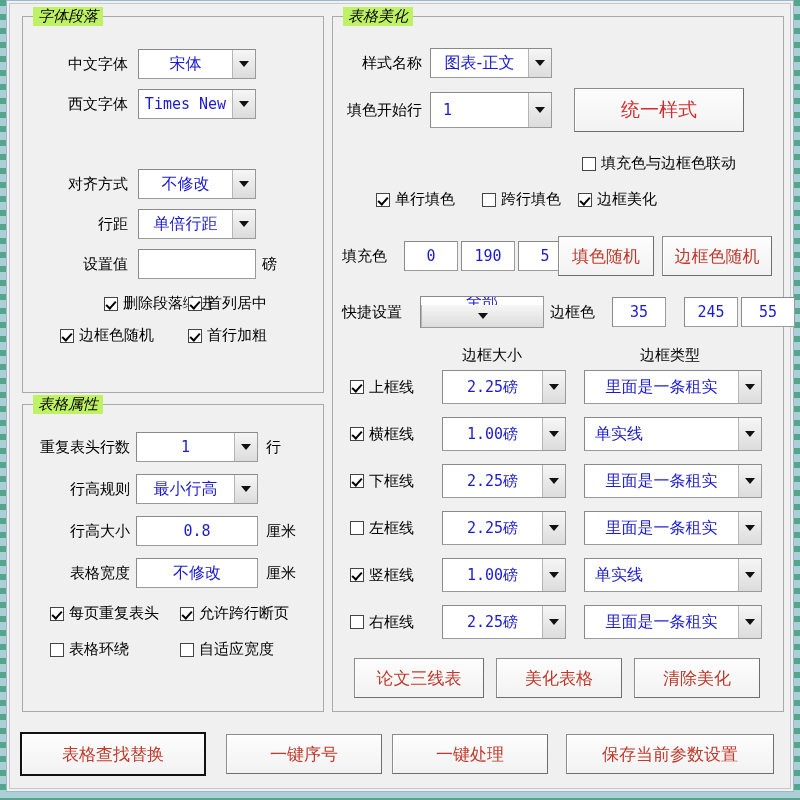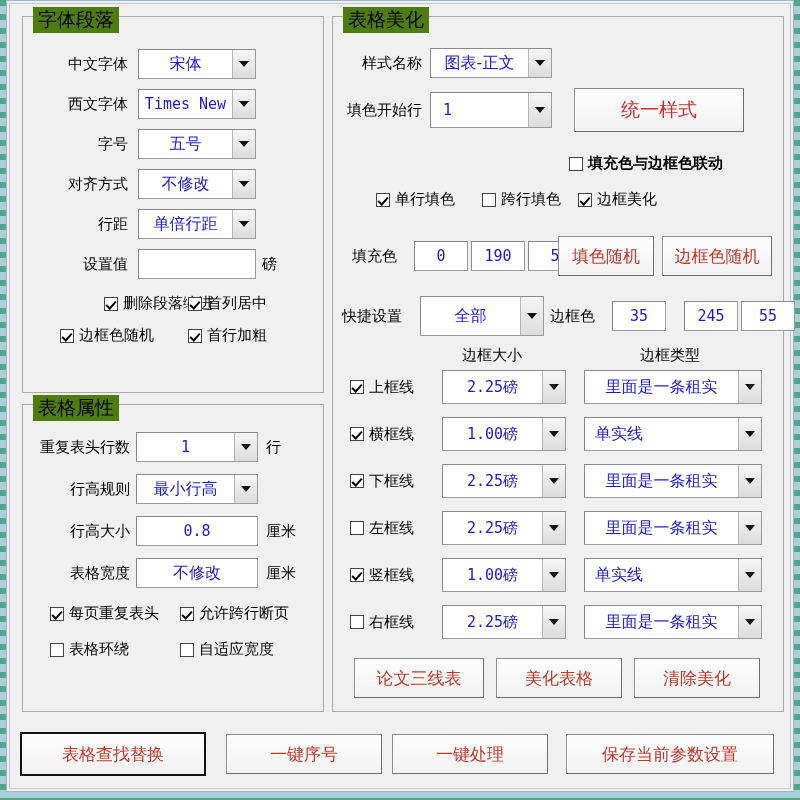--- a/index.html
+++ b/index.html
@@ -29,22 +29,22 @@
     position:absolute;right:0;top:0;width:50px;height:34px;
     display:flex;align-items:center;justify-content:center;
     color:#fff;font-size:19px;line-height:1;cursor:pointer;
   }
   .client{flex:1 1 auto;position:relative;background:#f0f0f0;
           border:1px solid #c8c8c8;margin:2px;box-sizing:border-box;}
 
   
   .group{position:absolute;border:1px solid #a9a9a9;background:transparent;}
   .group>.legend{
-    position:absolute;top:-10px;left:10px;background:#4d7c0f;
-    padding:0 5px;font-size:19px;color:#000;white-space:nowrap;
+    position:absolute;top:-10px;left:10px;background:#bef264;
+    padding:0 5px;font-size:15px;color:#000;white-space:nowrap;font-style:italic;
   }
 
   .row{position:absolute;display:flex;align-items:center;}
   .lbl{font-size:15px;color:#000;white-space:nowrap;}
   .lbl-r{text-align:right;}
 
   
   .combo{
     display:flex;align-items:stretch;background:#fff;
     border:1px solid #9a9a9a;border-top-color:#8a8a8a;border-left-color:#8a8a8a;
@@ -123,29 +123,20 @@
     <div class="row" style="left:22px;top:85px;width:282px;">
       <div class="lbl lbl-r" style="width:96px;">西文字体</div>
       <div class="combo" style="width:118px;margin-left:10px;">
         <div class="val mono">Times New</div>
         <div class="arrow">
             <i></i>
           </div>
       </div>
     </div>
 
-    <div class="row" style="left:22px;top:125px;width:282px;">
-      <div class="lbl lbl-r" style="width:96px;">字号</div>
-      <div class="combo" style="width:118px;margin-left:10px;">
-        <div class="val">五号</div>
-        <div class="arrow">
-            <i></i>
-          </div>
-      </div>
-    </div>
 
     <div class="row" style="left:22px;top:165px;width:282px;">
       <div class="lbl lbl-r" style="width:96px;">对齐方式</div>
       <div class="combo" style="width:118px;margin-left:10px;">
         <div class="val">不修改</div>
         <div class="arrow">
             <i></i>
           </div>
       </div>
     </div>
@@ -271,21 +262,21 @@
     <div class="row" style="left:332px;top:88px;">
       <div class="lbl lbl-r" style="width:80px;">填色开始行</div>
       <div class="combo" style="width:122px;margin-left:8px;height:36px;">
         <div class="val mono" style="justify-content:flex-start;padding-left:12px;">1</div>
         <div class="arrow">
             <i></i>
           </div>
       </div>
     </div>
 
-    <div class="row" style="left:559px;top:150px;font-weight:bold;">
+    <div class="row" style="left:572px;top:150px;">
       <div class="cb">
         <span class="box"></span>
         <span class="t">填充色与边框色联动</span>
       </div>
     </div>
 
     <div class="row" style="left:366px;top:186px;">
       <div class="cb on">
         <span class="box"></span>
         <span class="t">单行填色</span>
@@ -298,31 +289,31 @@
       </div>
     </div>
     <div class="row" style="left:568px;top:186px;">
       <div class="cb on">
         <span class="box"></span>
         <span class="t">边框美化</span>
       </div>
     </div>
 
     <div class="row" style="left:332px;top:237px;">
-      <div class="lbl" style="width:62px;margin-left:10px;">填充色</div>
+      <div class="lbl" style="width:62px;">填充色</div>
       <div class="tbox num" style="width:54px;">0</div>
       <div class="tbox num" style="width:54px;margin-left:3px;">190</div>
       <div class="tbox num" style="width:54px;margin-left:3px;">5</div>
     </div>
     <div class="btn red2 mid" style="position:absolute;left:548px;top:232px;width:96px;height:40px;">填色随机</div>
     <div class="btn red2 mid" style="position:absolute;left:652px;top:232px;width:110px;height:40px;">边框色随机</div>
 
     <div class="row" style="left:332px;top:292px;">
       <div class="lbl" style="width:74px;">快捷设置</div>
-      <div class="combo" style="width:124px;margin-left:4px;height:40px;">
+      <div class="combo" style="width:124px;margin-left:4px;height:32px;flex-direction:column;">
         <div class="val">全部</div>
         <div class="arrow">
             <i></i>
           </div>
       </div>
       <div class="lbl" style="margin-left:6px;width:62px;">边框色</div>
       <div class="tbox num" style="width:54px;text-align:center;">35</div>
       <div class="tbox num" style="width:54px;margin-left:18px;">245</div>
       <div class="tbox num" style="width:54px;margin-left:3px;">55</div>
     </div>

